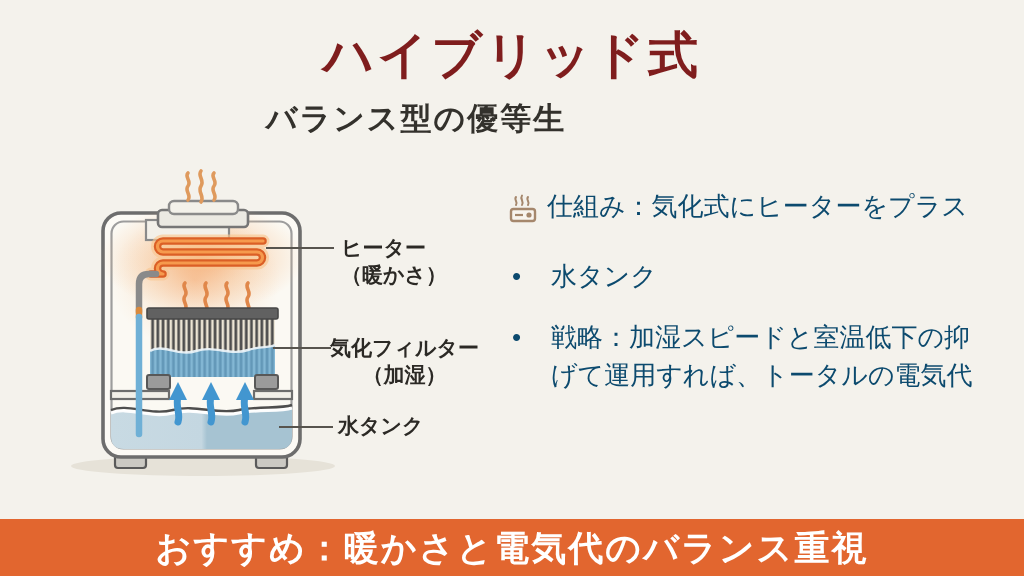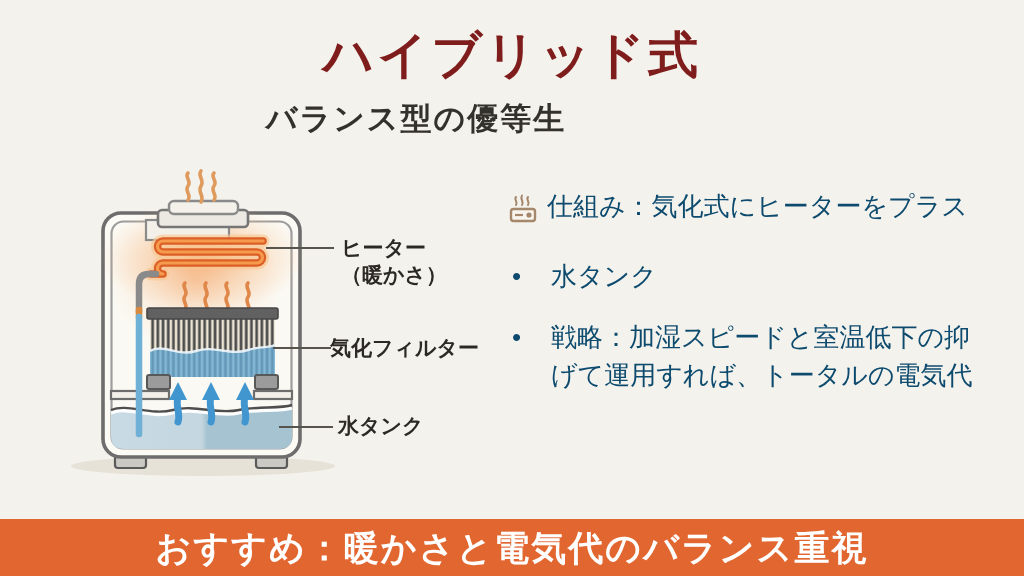--- a/index.html
+++ b/index.html
@@ -157,20 +157,21 @@
     <line x1="219" y1="267" x2="273" y2="267"></line>
   </g>
 </svg>
 
 <div class="diagram-label" id="label-heater">
   <div>ヒーター</div>
   <div>（暖かさ）</div>
 </div>
 <div class="diagram-label" id="label-filter">
   <div>気化フィルター</div>
+  <div>（加湿）</div>
 </div>
 <div class="diagram-label" id="label-tank">
   <div>水タンク</div>
 </div>
 
 <div class="right-col">
 
   <div class="info-item">
     <div class="info-marker icon-wrap">
       <svg width="30" height="32" viewBox="0 0 30 32" xmlns="http://www.w3.org/2000/svg">

